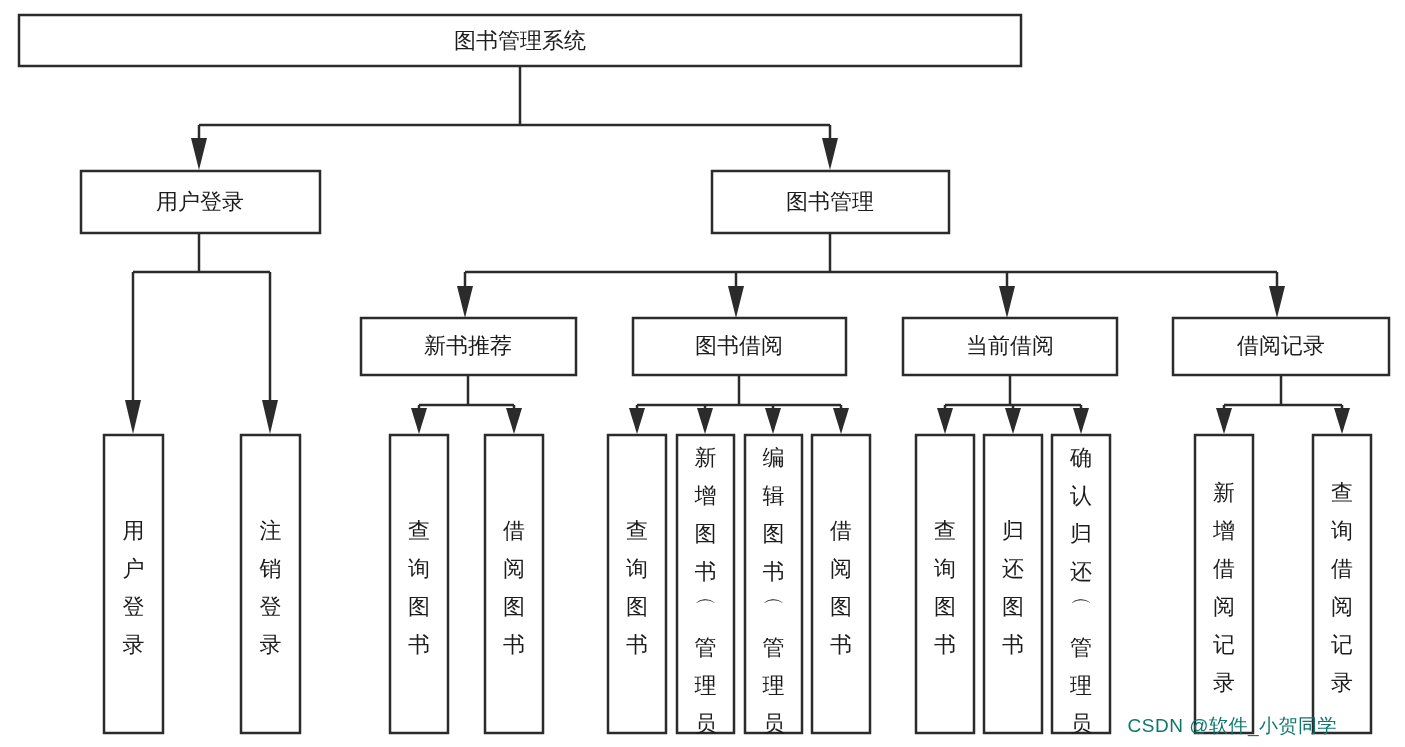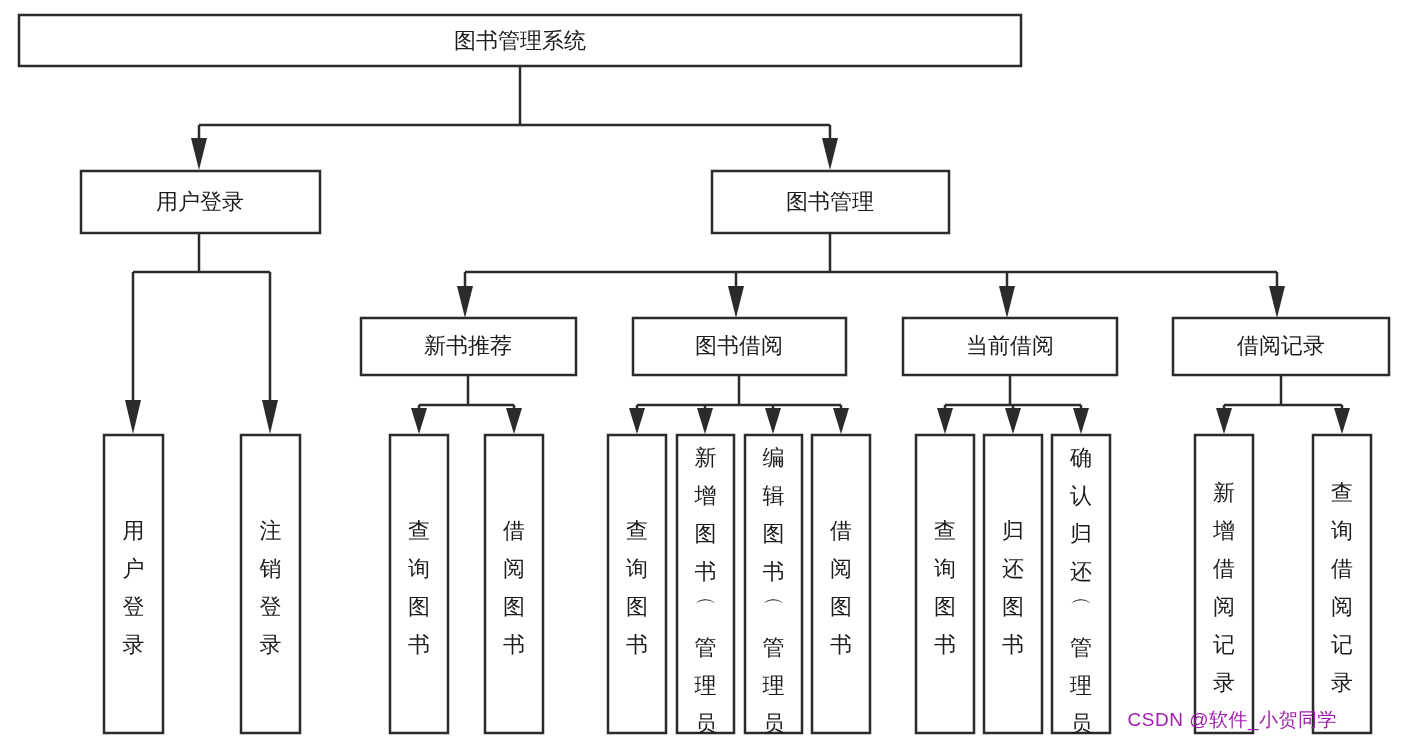--- a/index.html
+++ b/index.html
@@ -49,24 +49,24 @@
   }
   .node-label-v {
     font-family: "Liberation Sans", "DejaVu Sans", sans-serif;
     font-size: 22px;
     fill: #1c1c1c;
     text-anchor: middle;
   }
   .watermark {
     position: absolute;
     right: 10px;
-    bottom: 14px;
+    bottom: 8px;
     font-family: "Liberation Sans", "DejaVu Sans", sans-serif;
     font-size: 19px;
-    color: #a21caf;
+    color: #0f766e;
     white-space: nowrap;
     letter-spacing: 0.5px;
   }
 </style>
 </head>
 <body>
 
 <div id="diagram-root">
 
   <svg class="diagram" viewBox="0 0 1405 747" xmlns="http://www.w3.org/2000/svg">

